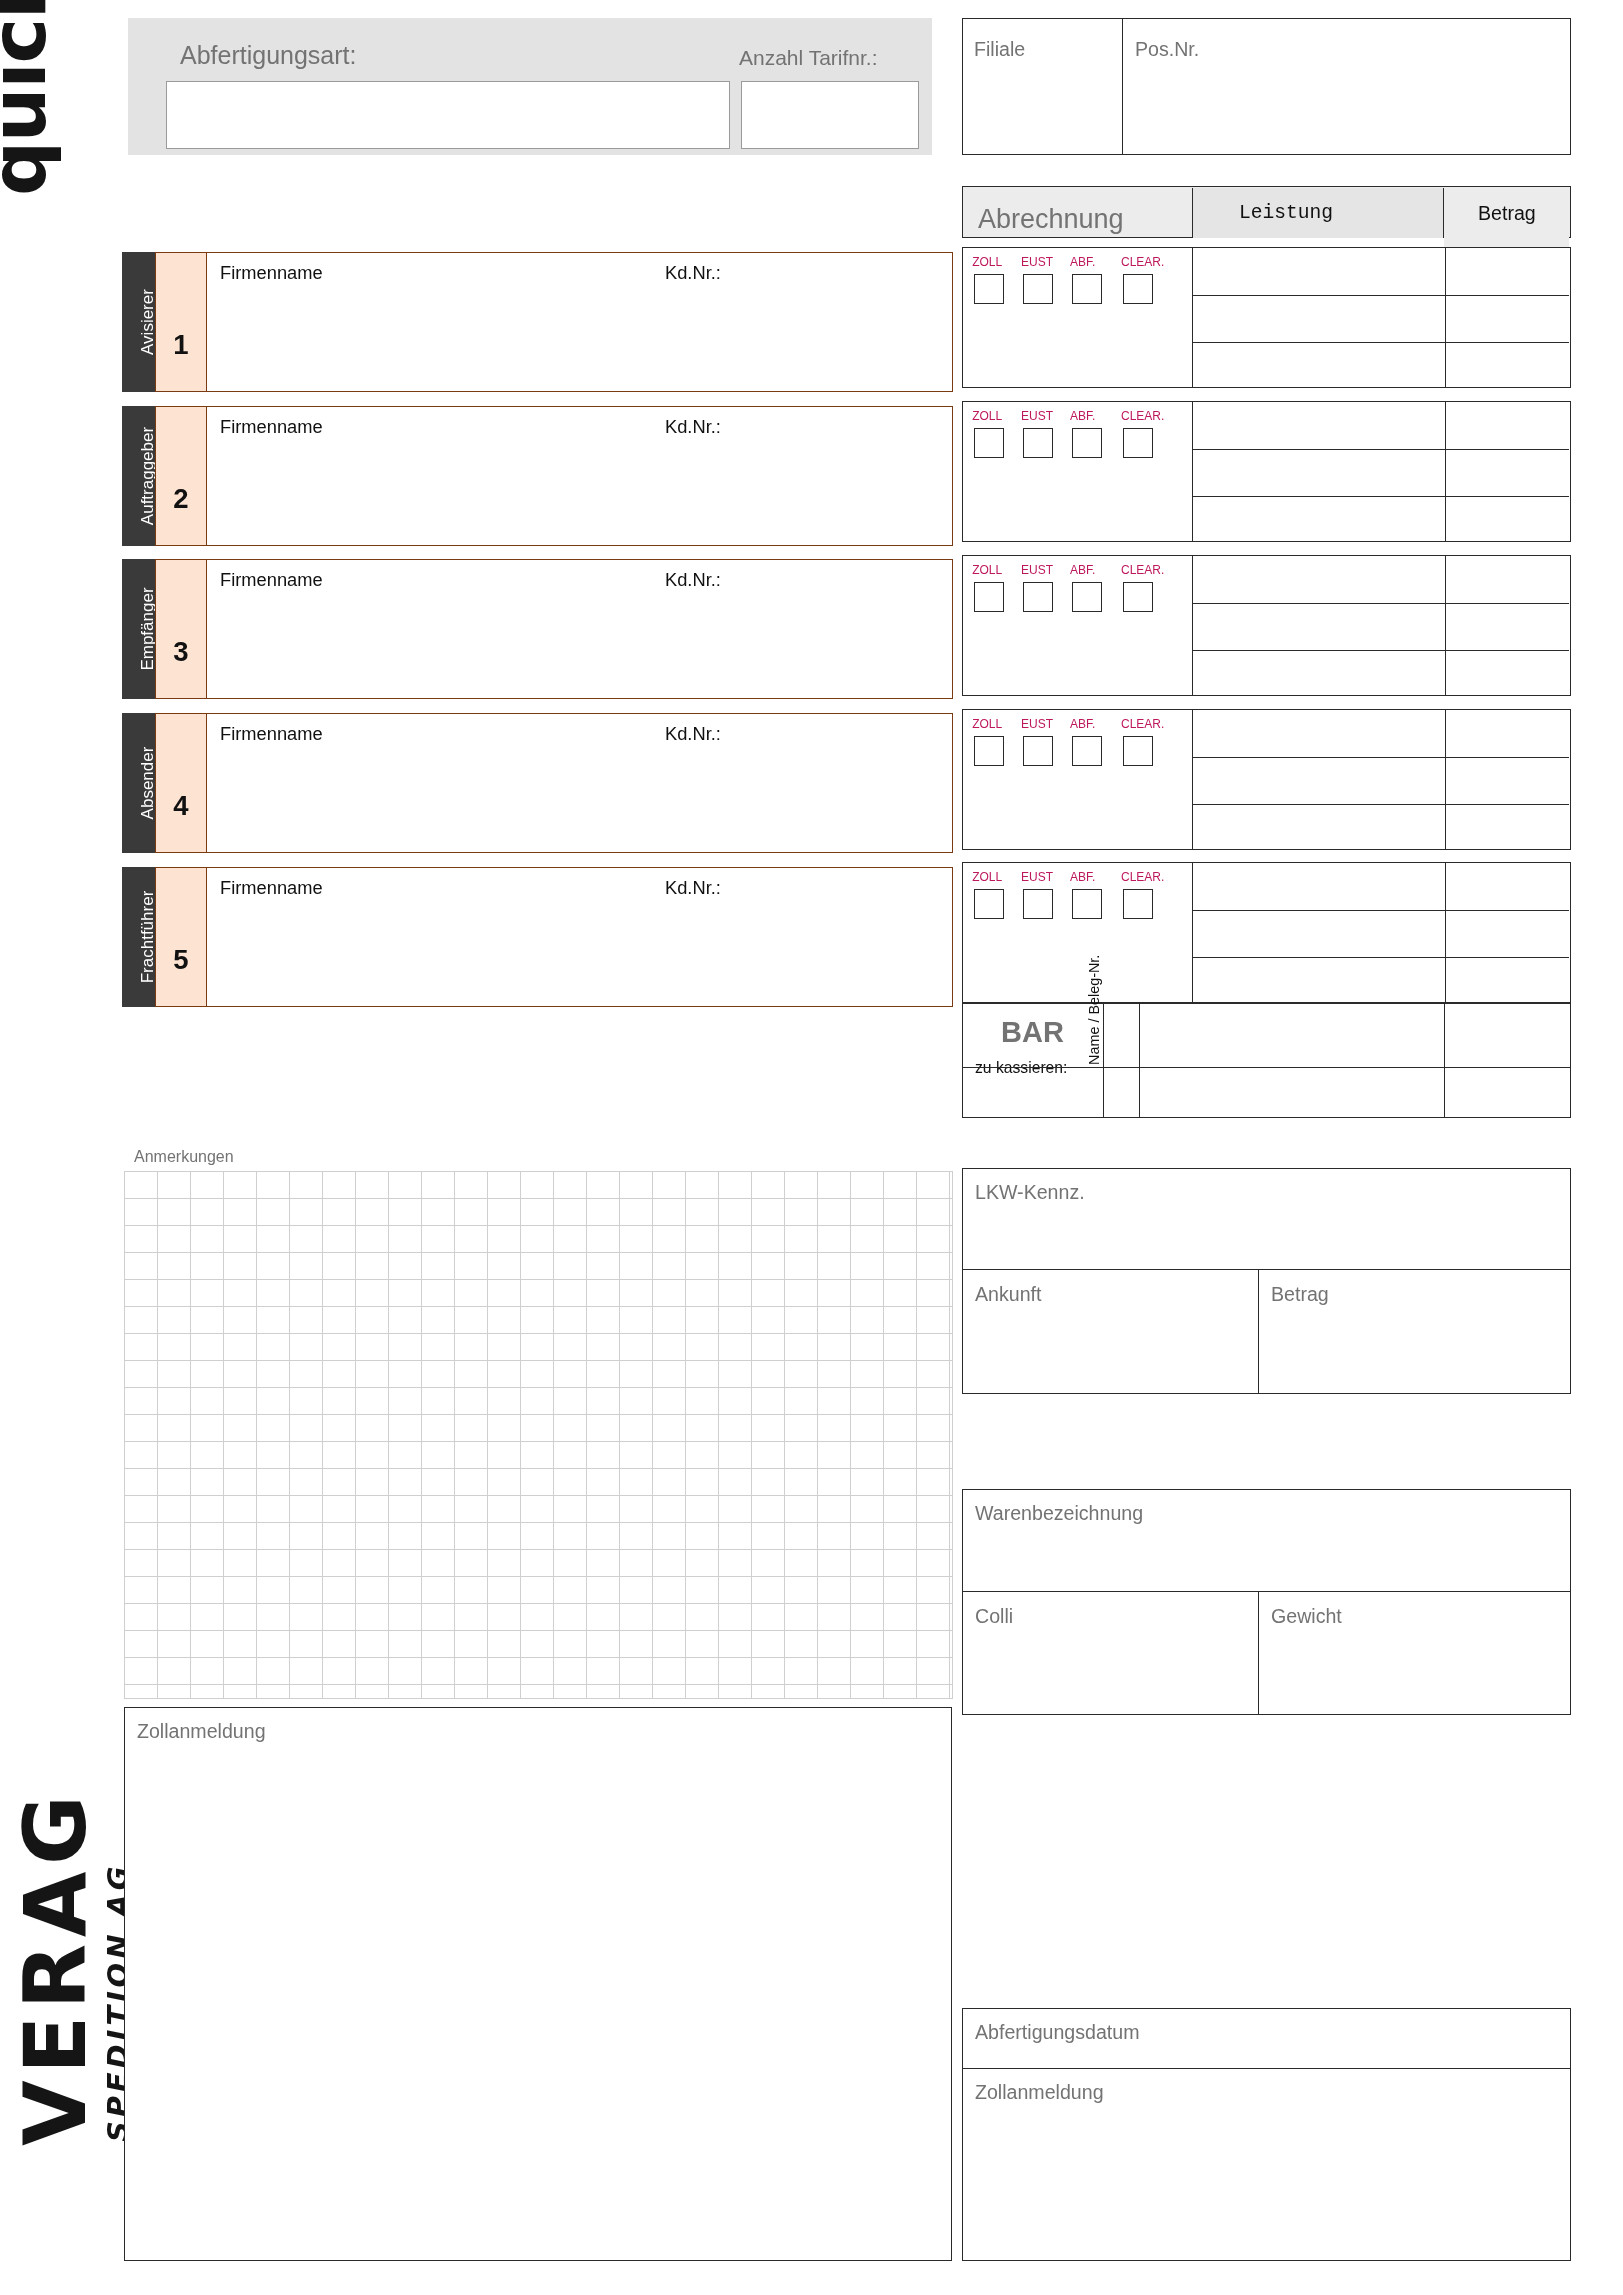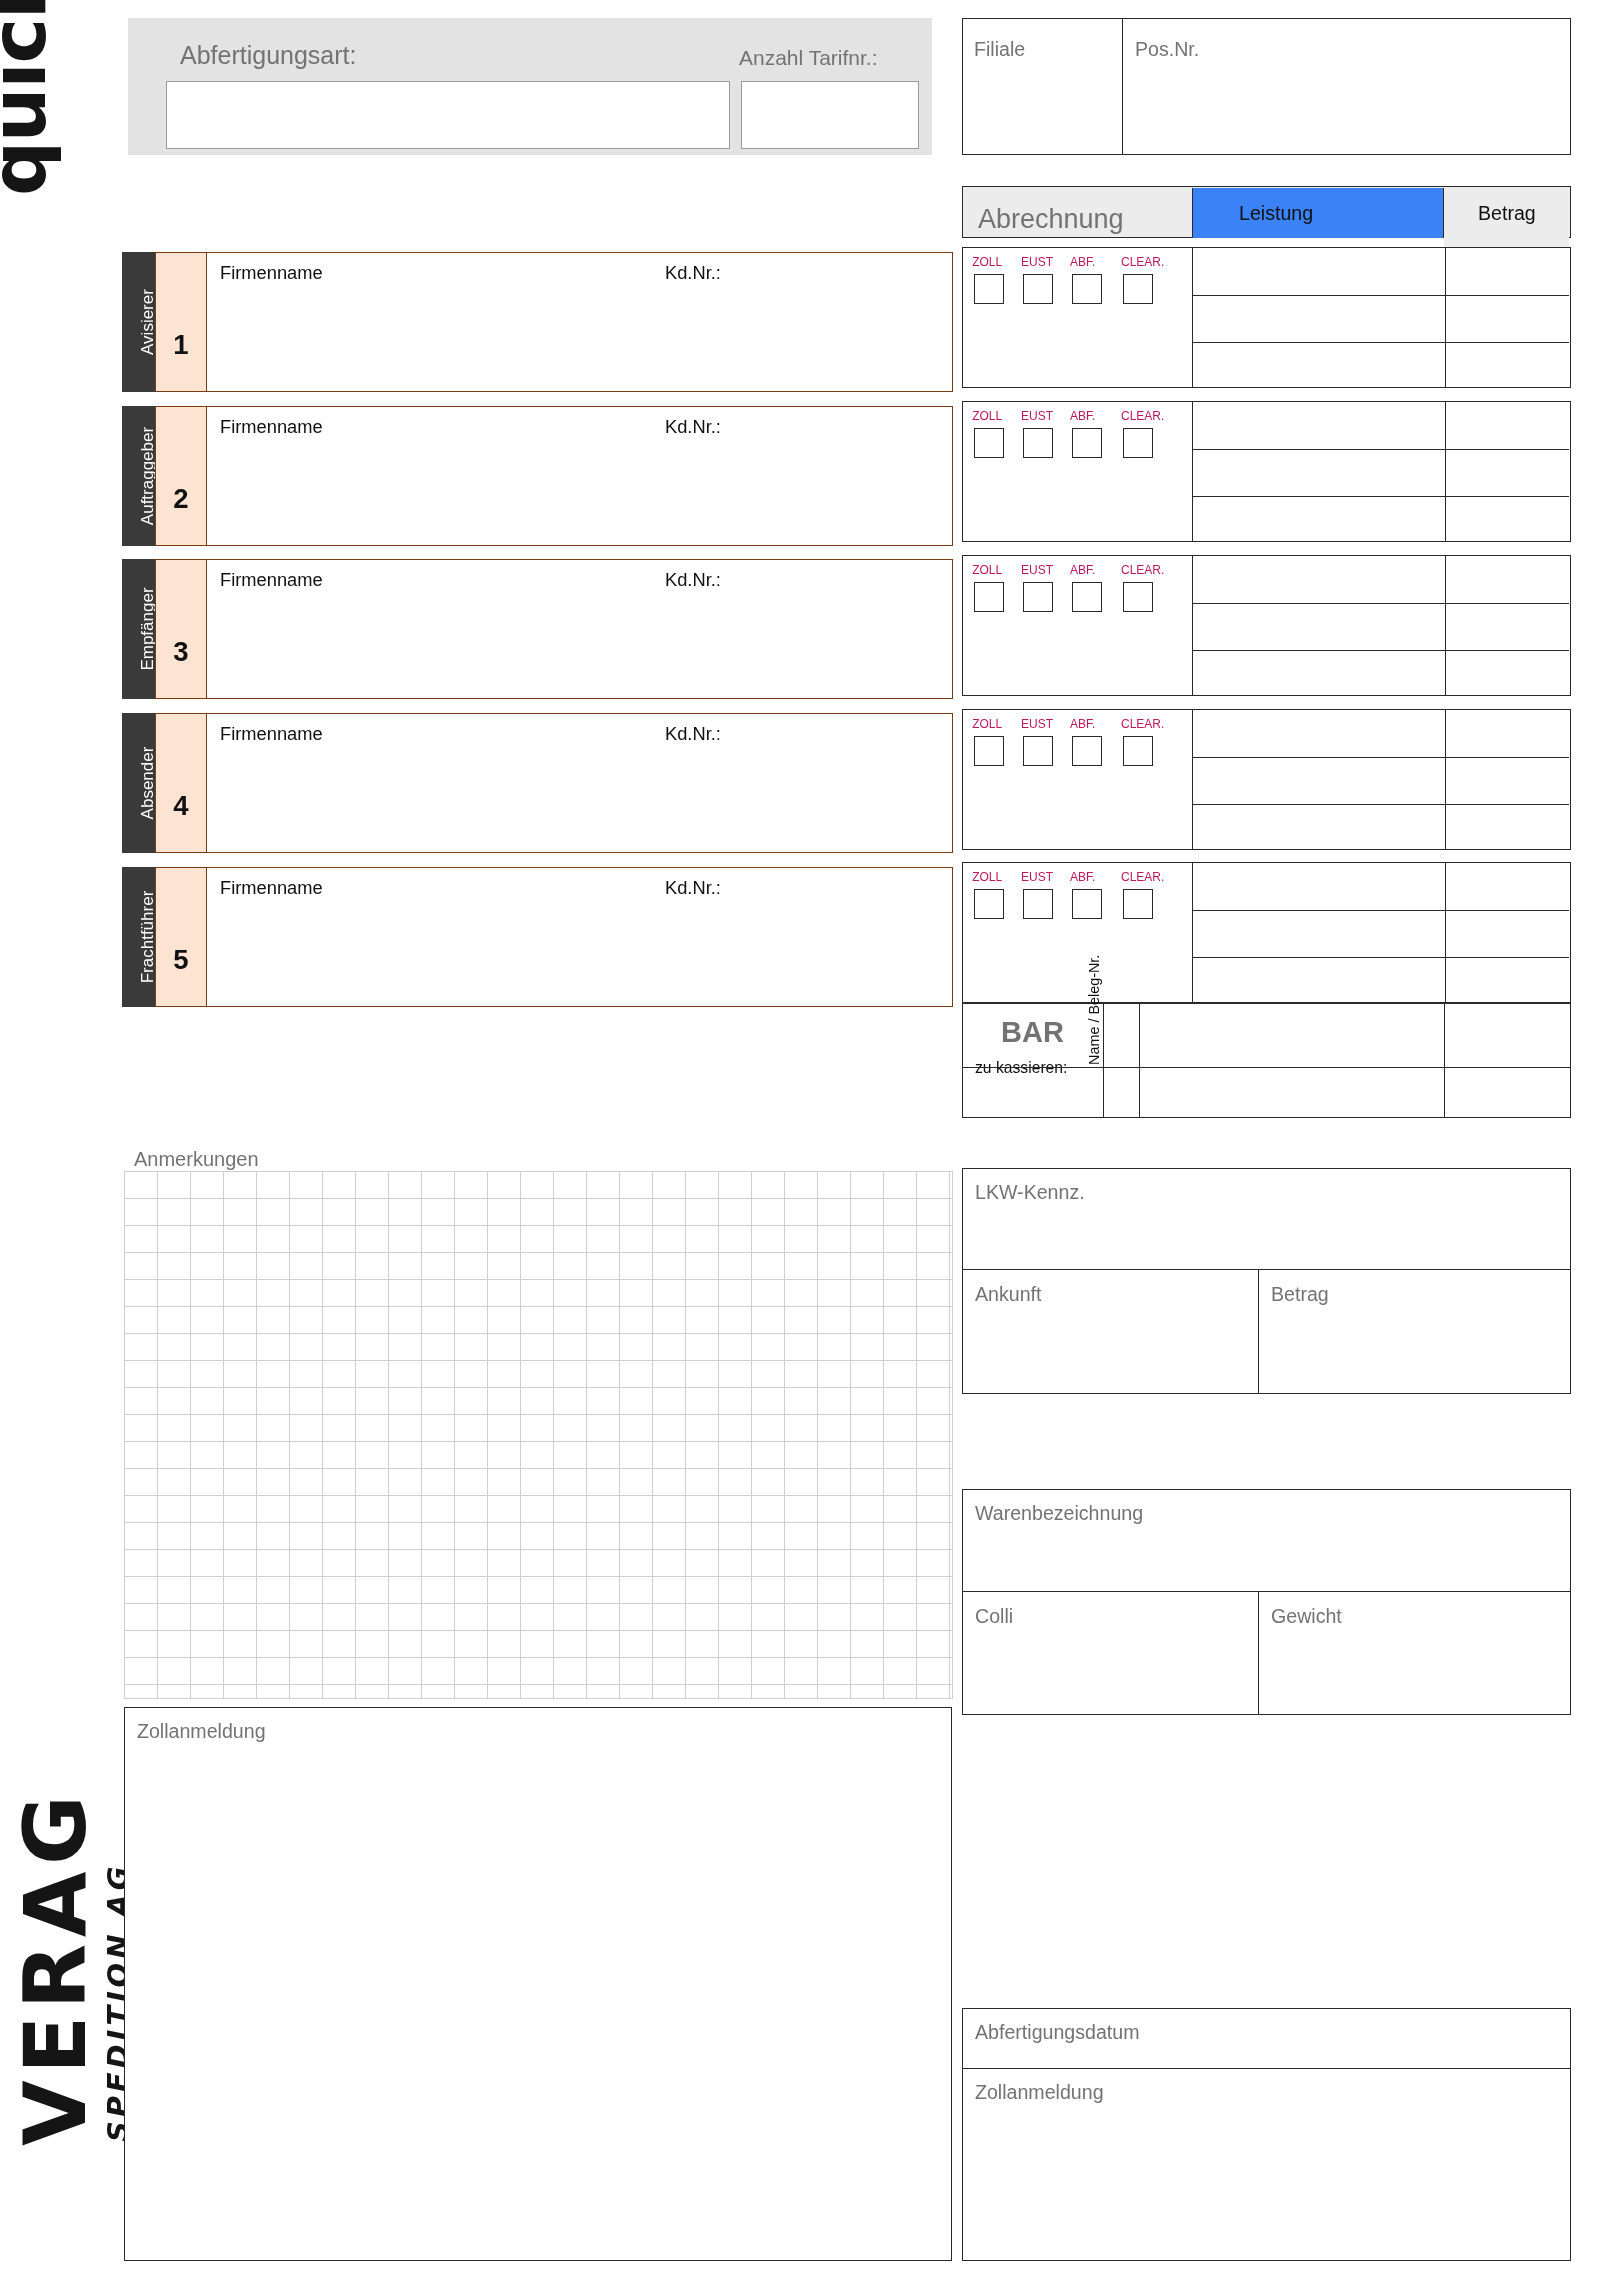--- a/index.html
+++ b/index.html
@@ -119,22 +119,23 @@
     background: #2a2a2a;
   }
   #filiale-label { left: 974px; top: 38px; }
   #posnr-label { left: 1135px; top: 38px; }
 
   
   #abrechnung-box { left: 962px; top: 186px; width: 609px; height: 52px; background:#ececec; }
   #abrechnung-label { left: 978px; top: 204px; font-size: 27px; }
   #leistung-cell {
     position: absolute; left: 1192px; top: 188px; width: 252px; height: 50px;
-    background: #3b82f6; border-left: 1.3px solid #2a2a2a; border-right: 1.3px solid #2a2a2a;
-    box-sizing: border-box;
+    background: #e5e5e5; border-left: 1.3px solid #2a2a2a; border-right: 1.3px solid #2a2a2a;
+    box-sizing: border-box;
+    font-family: Liberation Mono, monospace;
   }
   #betrag-cell {
     position: absolute; left: 1444px; top: 188px; width: 125px; height: 64px;
     background: #ececec; box-sizing: border-box;
   }
   .hdr-cell-txt {
     position: absolute; font-size: 19.6px; color:#111;
   }
 
   
@@ -189,21 +190,21 @@
   #bar-block { left: 962px; top: 1003px; width: 609px; height: 115px; }
   #bar-word { left: 1001px; top: 1016px; font-size: 29px; font-weight: bold; }
   #bar-sub { left: 975px; top: 1059px; font-size: 15.7px; }
   #bar-vert-lbl {
     position: absolute; left: 1086px; top: 1065px;
     transform: rotate(-90deg); transform-origin: 0 0;
     font-size: 14.4px; white-space: nowrap;
   }
 
   
-  #anmerkungen-label { left: 134px; top: 1148px; font-size: 20px; }
+  #anmerkungen-label { left: 134px; top: 1148px; font-size: 16px; }
   #grid {
     position: absolute; left: 124px; top: 1171px; width: 828px; height: 527px;
     background:
       repeating-linear-gradient(to right, #cfcfcf 0 0.7px, transparent 0.7px 33px),
       repeating-linear-gradient(to bottom, #cfcfcf 0 0.7px, transparent 0.7px 27px);
     border-right: 0.7px solid #cfcfcf;
     border-bottom: 0.7px solid #cfcfcf;
   }
 
   

